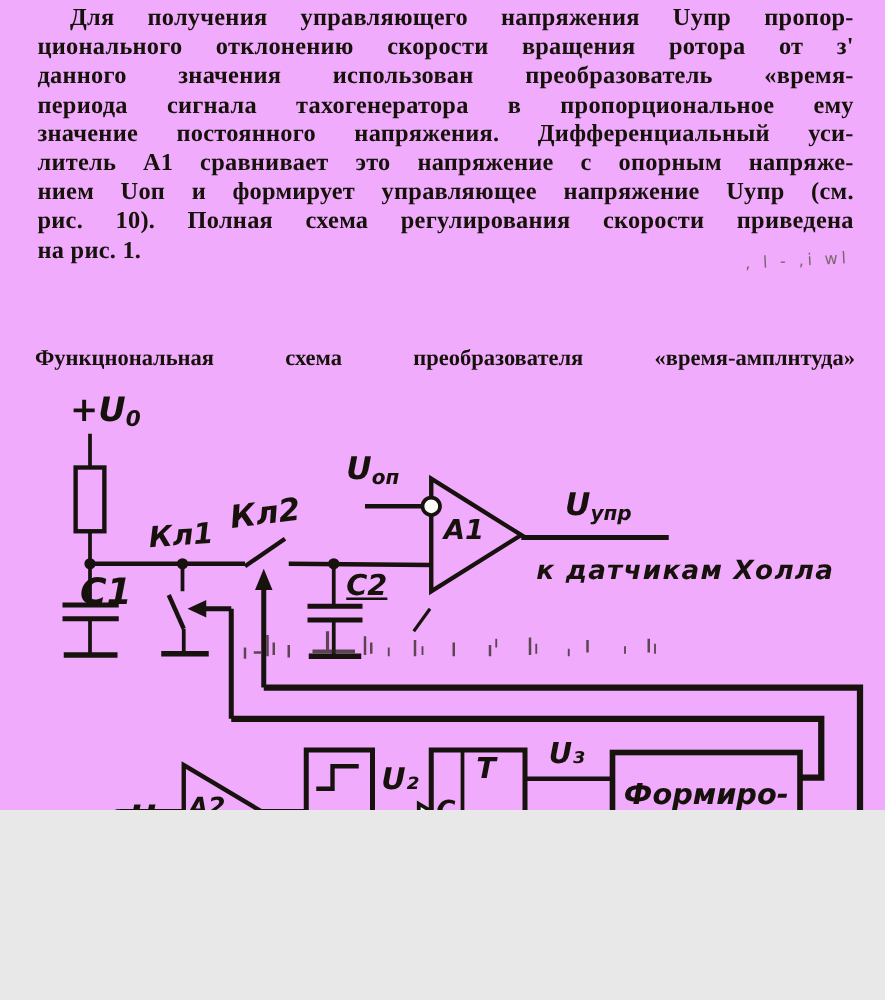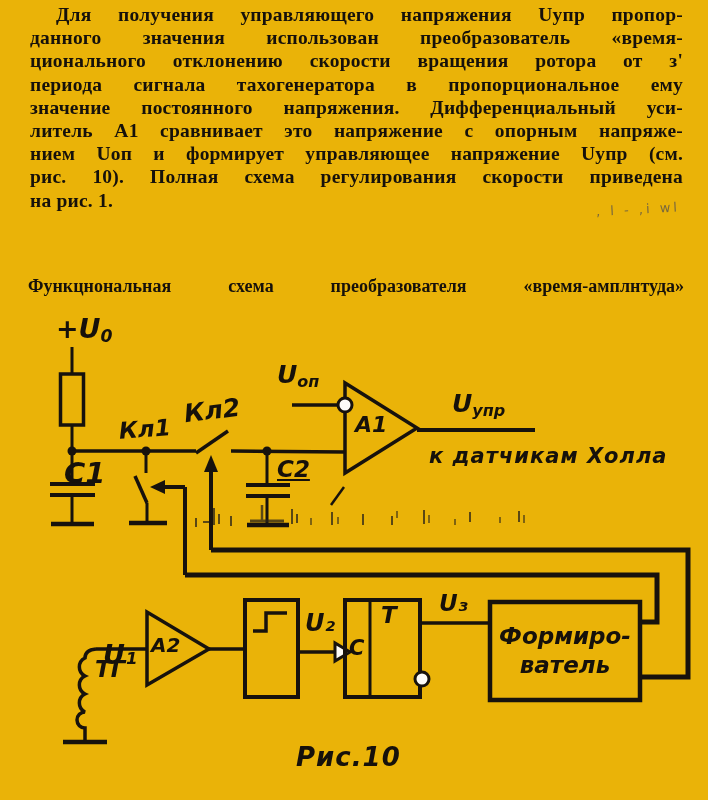--- a/index.html
+++ b/index.html
@@ -1,18 +1,18 @@
 <!DOCTYPE html>
 <html><head>
 <meta charset="utf-8">
 <style>
   html,body { margin:0; padding:0; background:#e8e8e8; }
   .page {
-    position:relative; width:708px; height:800px; margin:0 auto;
-    background:#eab308; overflow:hidden;
+    position:relative; width:708px; height:648px; margin:0 auto;
+    background:#f0abfc; overflow:hidden;
     font-family:"Liberation Serif", serif; color:#16110b;
   }
   
   .para { position:absolute; left:30px; top:3px; width:653px;
           font-weight:700; font-size:19.5px; line-height:23.2px;
           letter-spacing:.2px; }
   .para .line { height:23.2px; text-align:justify; text-align-last:justify; overflow:hidden; }
   .para .line.indent { text-indent:26px; }
   .para .line.last { text-align-last:left; }
   
@@ -37,22 +37,22 @@
                  font-family:"DejaVu Sans", sans-serif; font-style:italic; font-weight:700;
                  font-size:26px; letter-spacing:1px; color:#16110b; }
 </style>
 </head>
 <body>
 
 <div class="page">
 
   <div class="para">
     <div class="line indent">Для получения управляющего напряжения Uупр пропор-</div>
+    <div class="line">ционального отклонению скорости вращения ротора от з'</div>
     <div class="line">данного значения использован преобразователь «время-</div>
-    <div class="line">ционального отклонению скорости вращения ротора от з'</div>
     <div class="line">периода сигнала тахогенератора в пропорциональное ему</div>
     <div class="line">значение постоянного напряжения. Дифференциальный уси-</div>
     <div class="line">литель А1 сравнивает это напряжение с опорным напряже-</div>
     <div class="line">нием Uоп и формирует управляющее напряжение Uупр (см.</div>
     <div class="line">рис. 10). Полная схема регулирования скорости приведена</div>
     <div class="line last">на рис. 1.</div>
   </div>
 
   <div class="handwriting">, l - ,i wl</div>
 

